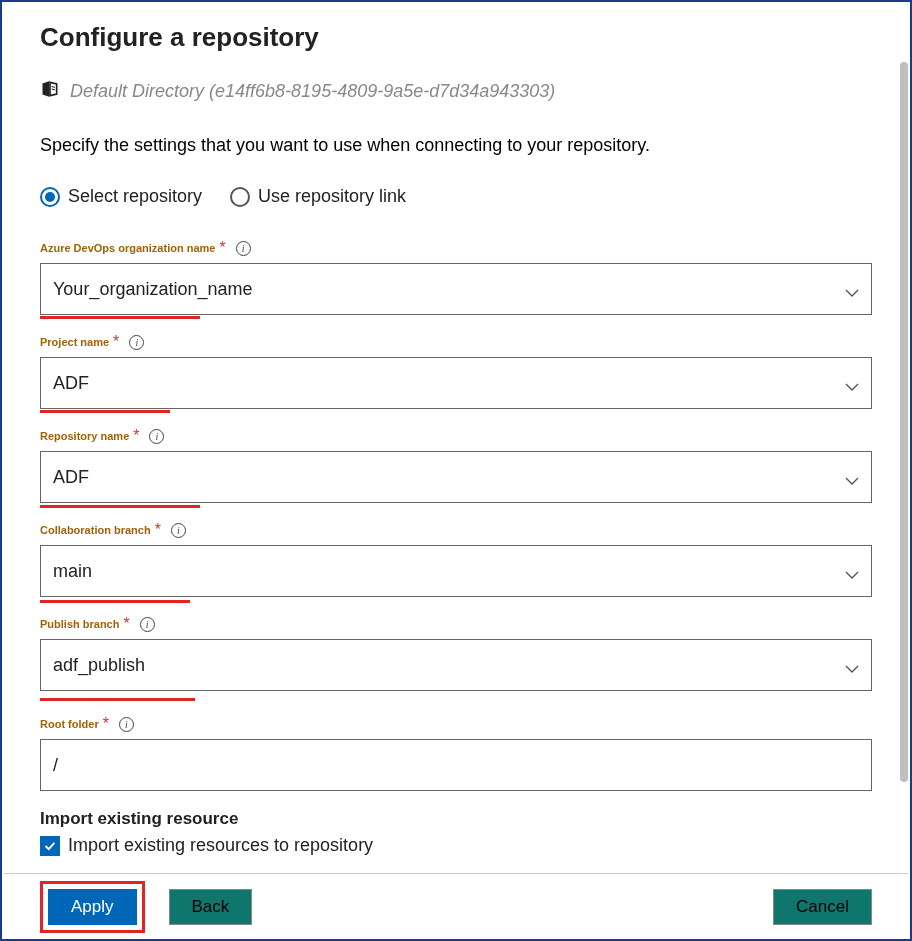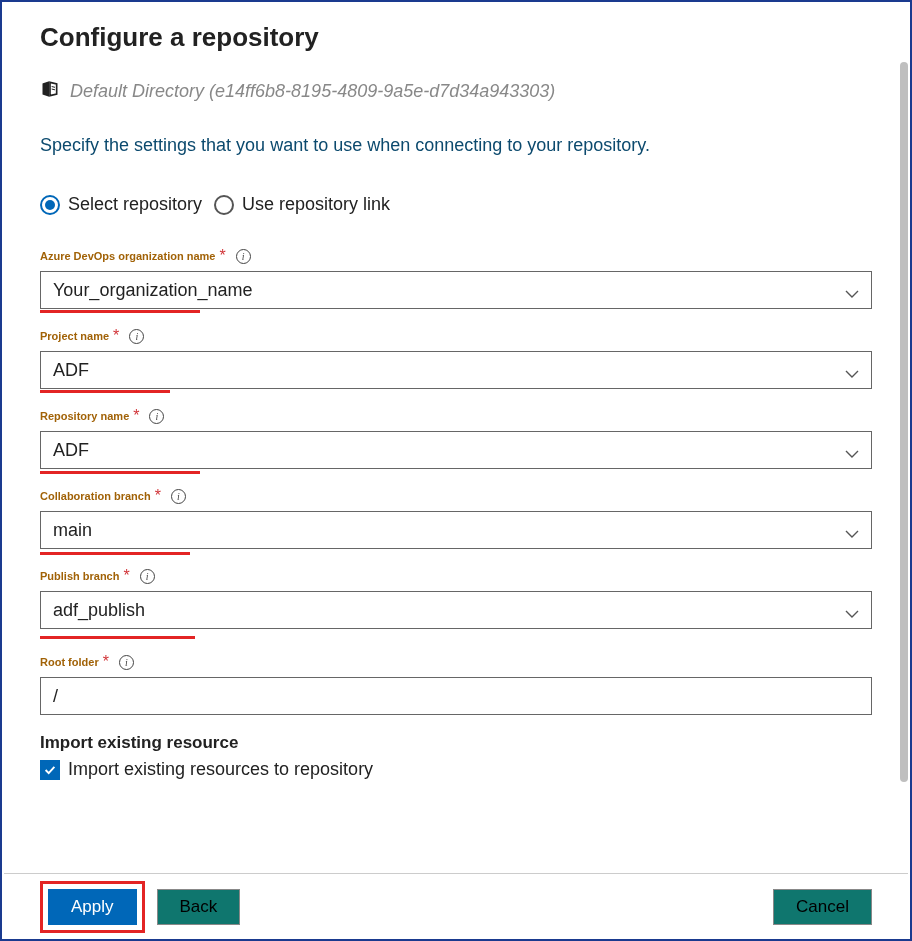--- a/index.html
+++ b/index.html
@@ -35,28 +35,28 @@
     .org-icon svg {
       width: 20px;
       height: 20px;
     }
     .breadcrumb-text {
       color: #888;
       font-size: 18px;
       font-style: italic;
     }
     .description {
-      color: #0c4a6e;
-      font-size: 18px;
-      margin-bottom: 38px;
+      color: #000000;
+      font-size: 18px;
+      margin-bottom: 30px;
     }
     .radio-row {
       display: flex;
       align-items: center;
-      gap: 12px;
+      gap: 28px;
       margin-bottom: 32px;
     }
     .radio-option {
       display: flex;
       align-items: center;
       gap: 8px;
       cursor: pointer;
     }
     .radio-outer {
       width: 20px;
@@ -109,21 +109,21 @@
       align-items: center;
       justify-content: center;
       font-size: 10px;
       font-style: italic;
       font-family: Georgia, serif;
       color: #444;
       margin-left: 4px;
     }
     .select-box, .text-input {
       width: 100%;
-      height: 38px;
+      height: 52px;
       border: 1px solid #666;
       background: #fff;
       padding: 17px 12px;
       font-size: 18px;
       color: #222;
       display: flex;
       align-items: center;
       justify-content: space-between;
       cursor: pointer;
     }
@@ -180,21 +180,21 @@
       right: 2px;
       height: 66px;
       border-top: 1px solid #ccc;
       display: flex;
       align-items: center;
       padding: 0 36px;
     }
     .footer-left {
       display: flex;
       align-items: center;
-      gap: 12px;
+      gap: 24px;
     }
     .apply-wrap {
       border: 3px solid #e32424;
       padding: 5px;
     }
     .btn {
       height: 36px;
       padding: 0 22px;
       font-size: 17px;
       border: 1px solid #888;

